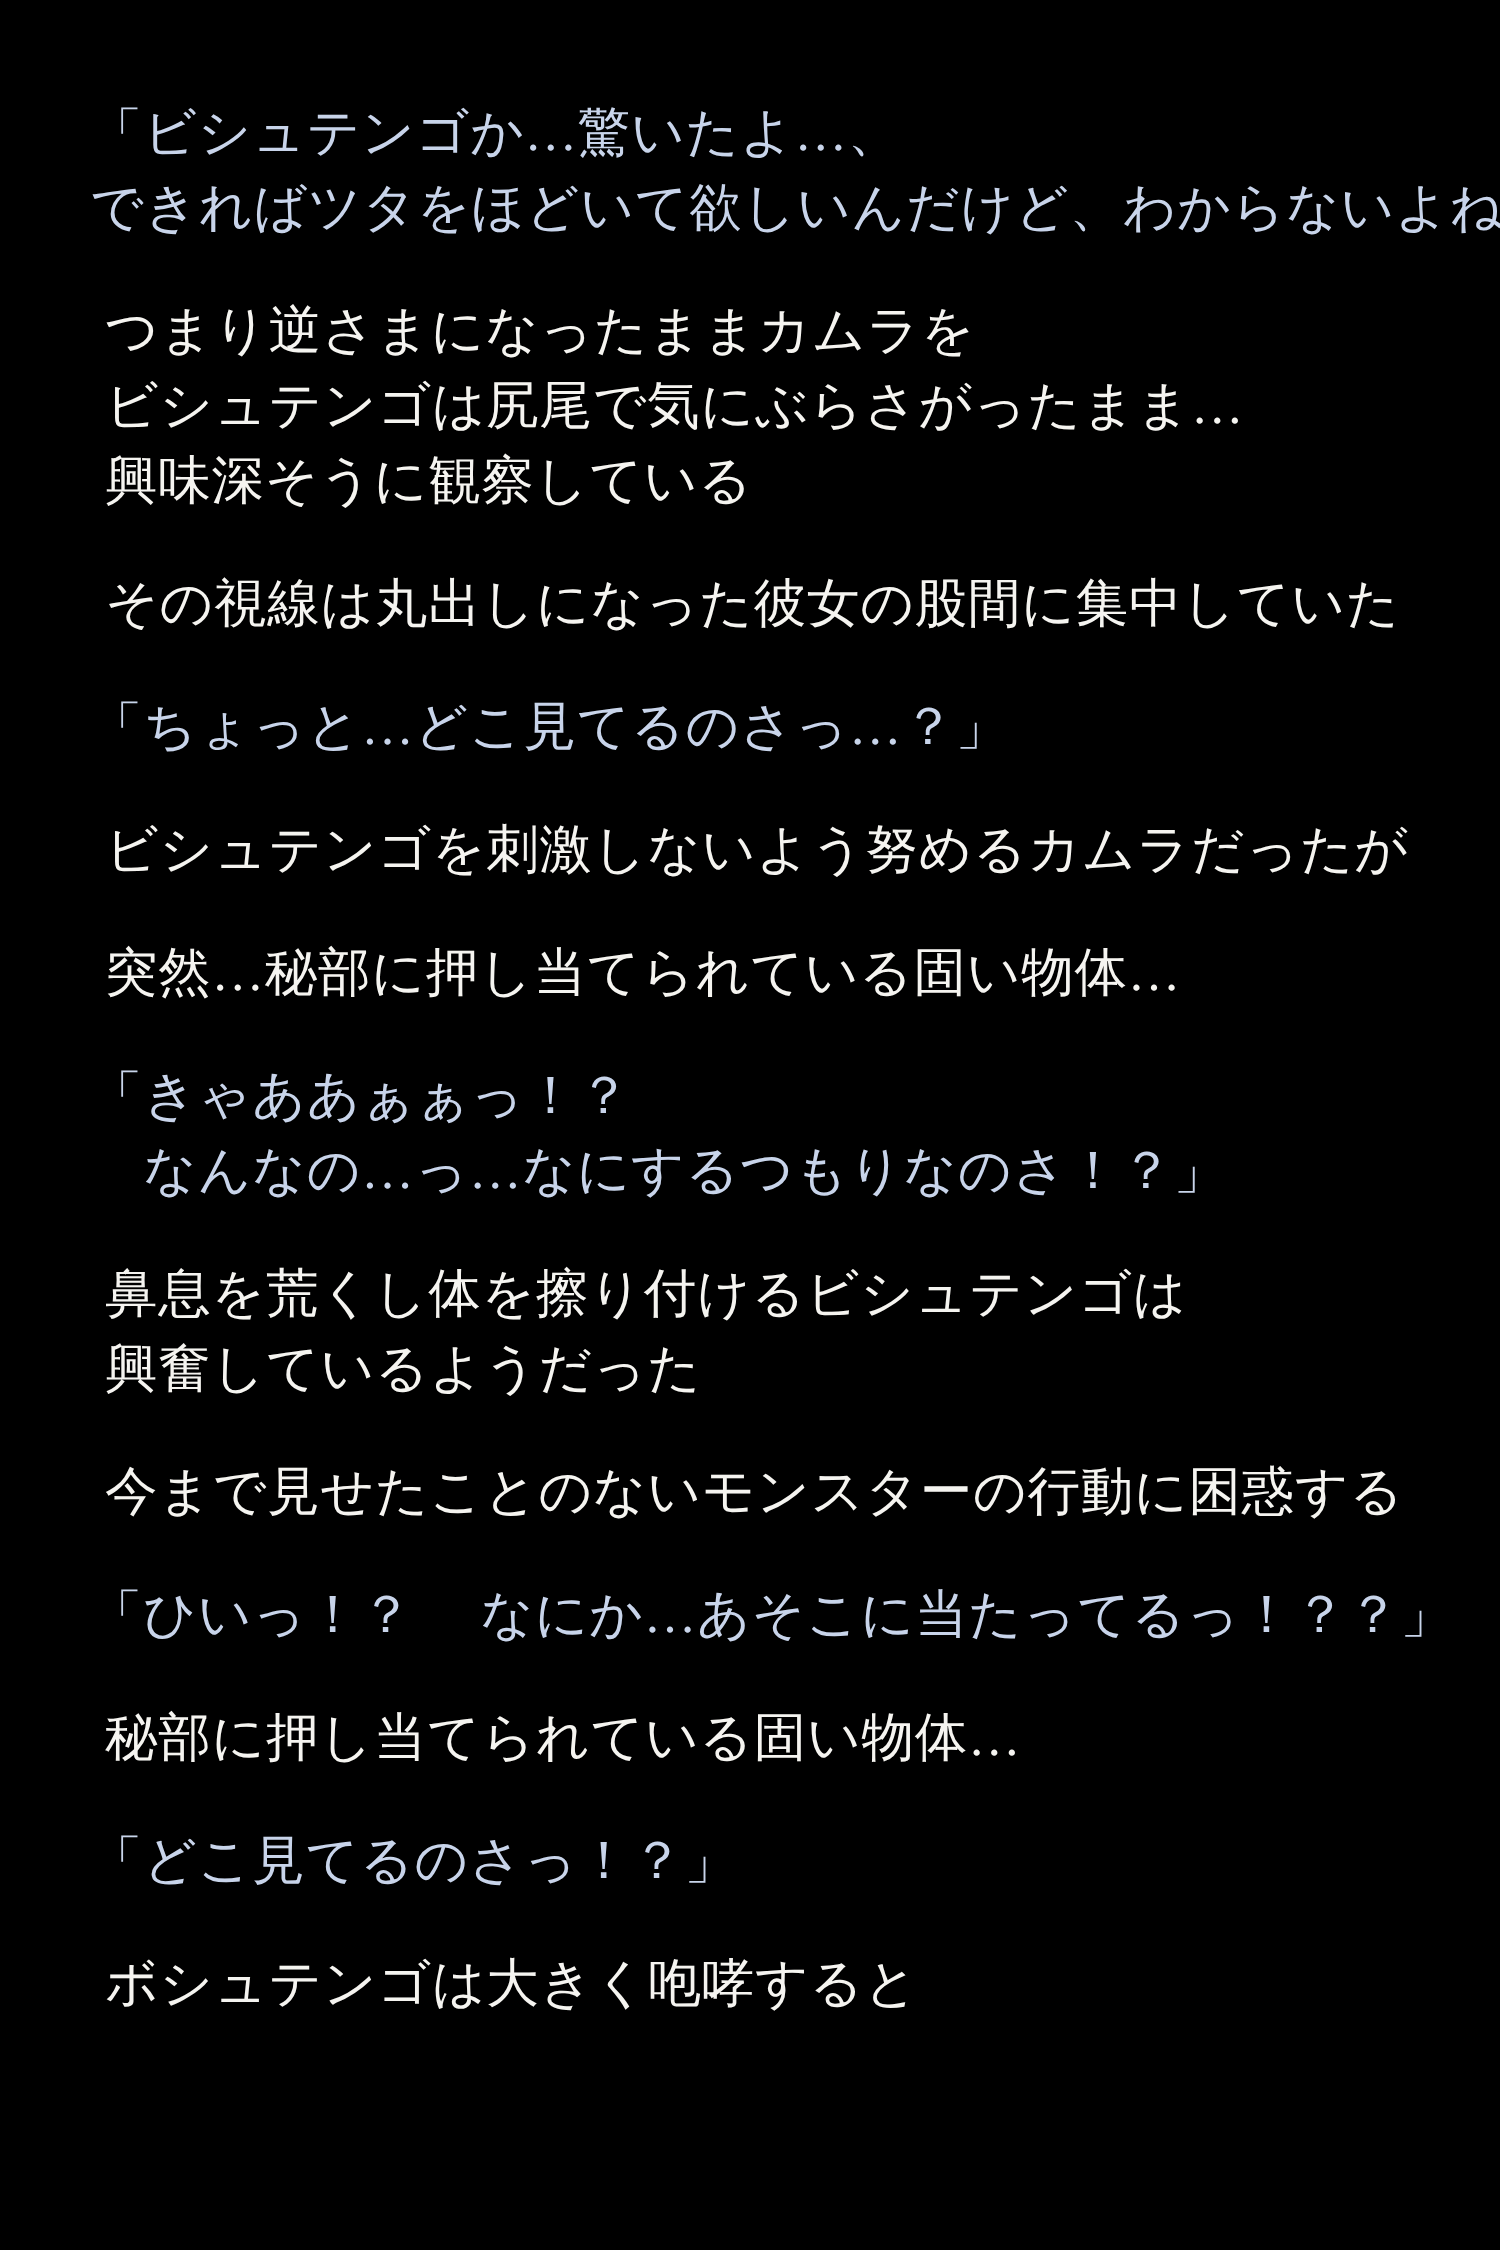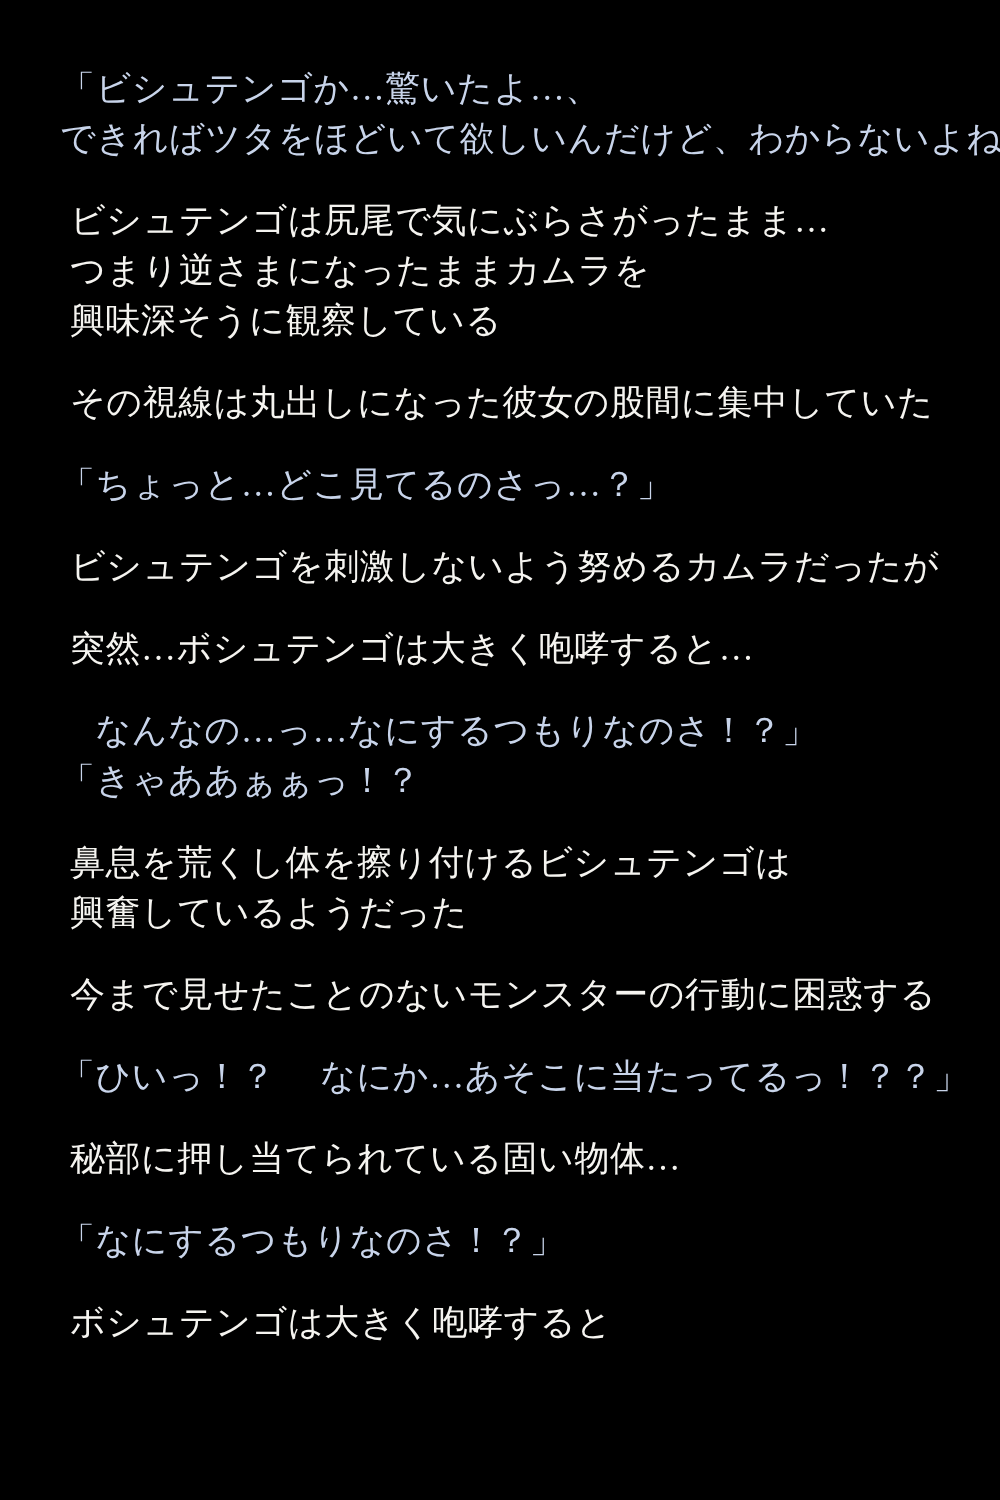--- a/index.html
+++ b/index.html
@@ -42,53 +42,53 @@
 </head>
 <body>
 
 <div class="page">
   <div id="text-content">
       <div class="para dialogue">
         <div class="line">「ビシュテンゴか…驚いたよ…、</div>
         <div class="line">できればツタをほどいて欲しいんだけど、わからないよね？」</div>
       </div>
       <div class="para narration">
+        <div class="line">つまり逆さまになったままカムラを</div>
         <div class="line">ビシュテンゴは尻尾で気にぶらさがったまま…</div>
-        <div class="line">つまり逆さまになったままカムラを</div>
         <div class="line">興味深そうに観察している</div>
       </div>
       <div class="para narration">
         <div class="line">その視線は丸出しになった彼女の股間に集中していた</div>
       </div>
       <div class="para dialogue">
         <div class="line">「ちょっと…どこ見てるのさっ…？」</div>
       </div>
       <div class="para narration">
         <div class="line">ビシュテンゴを刺激しないよう努めるカムラだったが</div>
       </div>
       <div class="para narration">
-        <div class="line">突然…ボシュテンゴは大きく咆哮すると…</div>
+        <div class="line">突然…秘部に押し当てられている固い物体…</div>
       </div>
       <div class="para dialogue">
+        <div class="line">「きゃああぁぁっ！？</div>
         <div class="line">　なんなの…っ…なにするつもりなのさ！？」</div>
-        <div class="line">「きゃああぁぁっ！？</div>
       </div>
       <div class="para narration">
         <div class="line">鼻息を荒くし体を擦り付けるビシュテンゴは</div>
         <div class="line">興奮しているようだった</div>
       </div>
       <div class="para narration">
         <div class="line">今まで見せたことのないモンスターの行動に困惑する</div>
       </div>
       <div class="para dialogue">
         <div class="line">「ひいっ！？　 なにか…あそこに当たってるっ！？？」</div>
       </div>
       <div class="para narration">
         <div class="line">秘部に押し当てられている固い物体…</div>
       </div>
       <div class="para dialogue">
-        <div class="line">「なにするつもりなのさ！？」</div>
+        <div class="line">「どこ見てるのさっ！？」</div>
       </div>
       <div class="para narration">
         <div class="line">ボシュテンゴは大きく咆哮すると</div>
       </div>
     </div>
 </div>
 
 </body></html>

